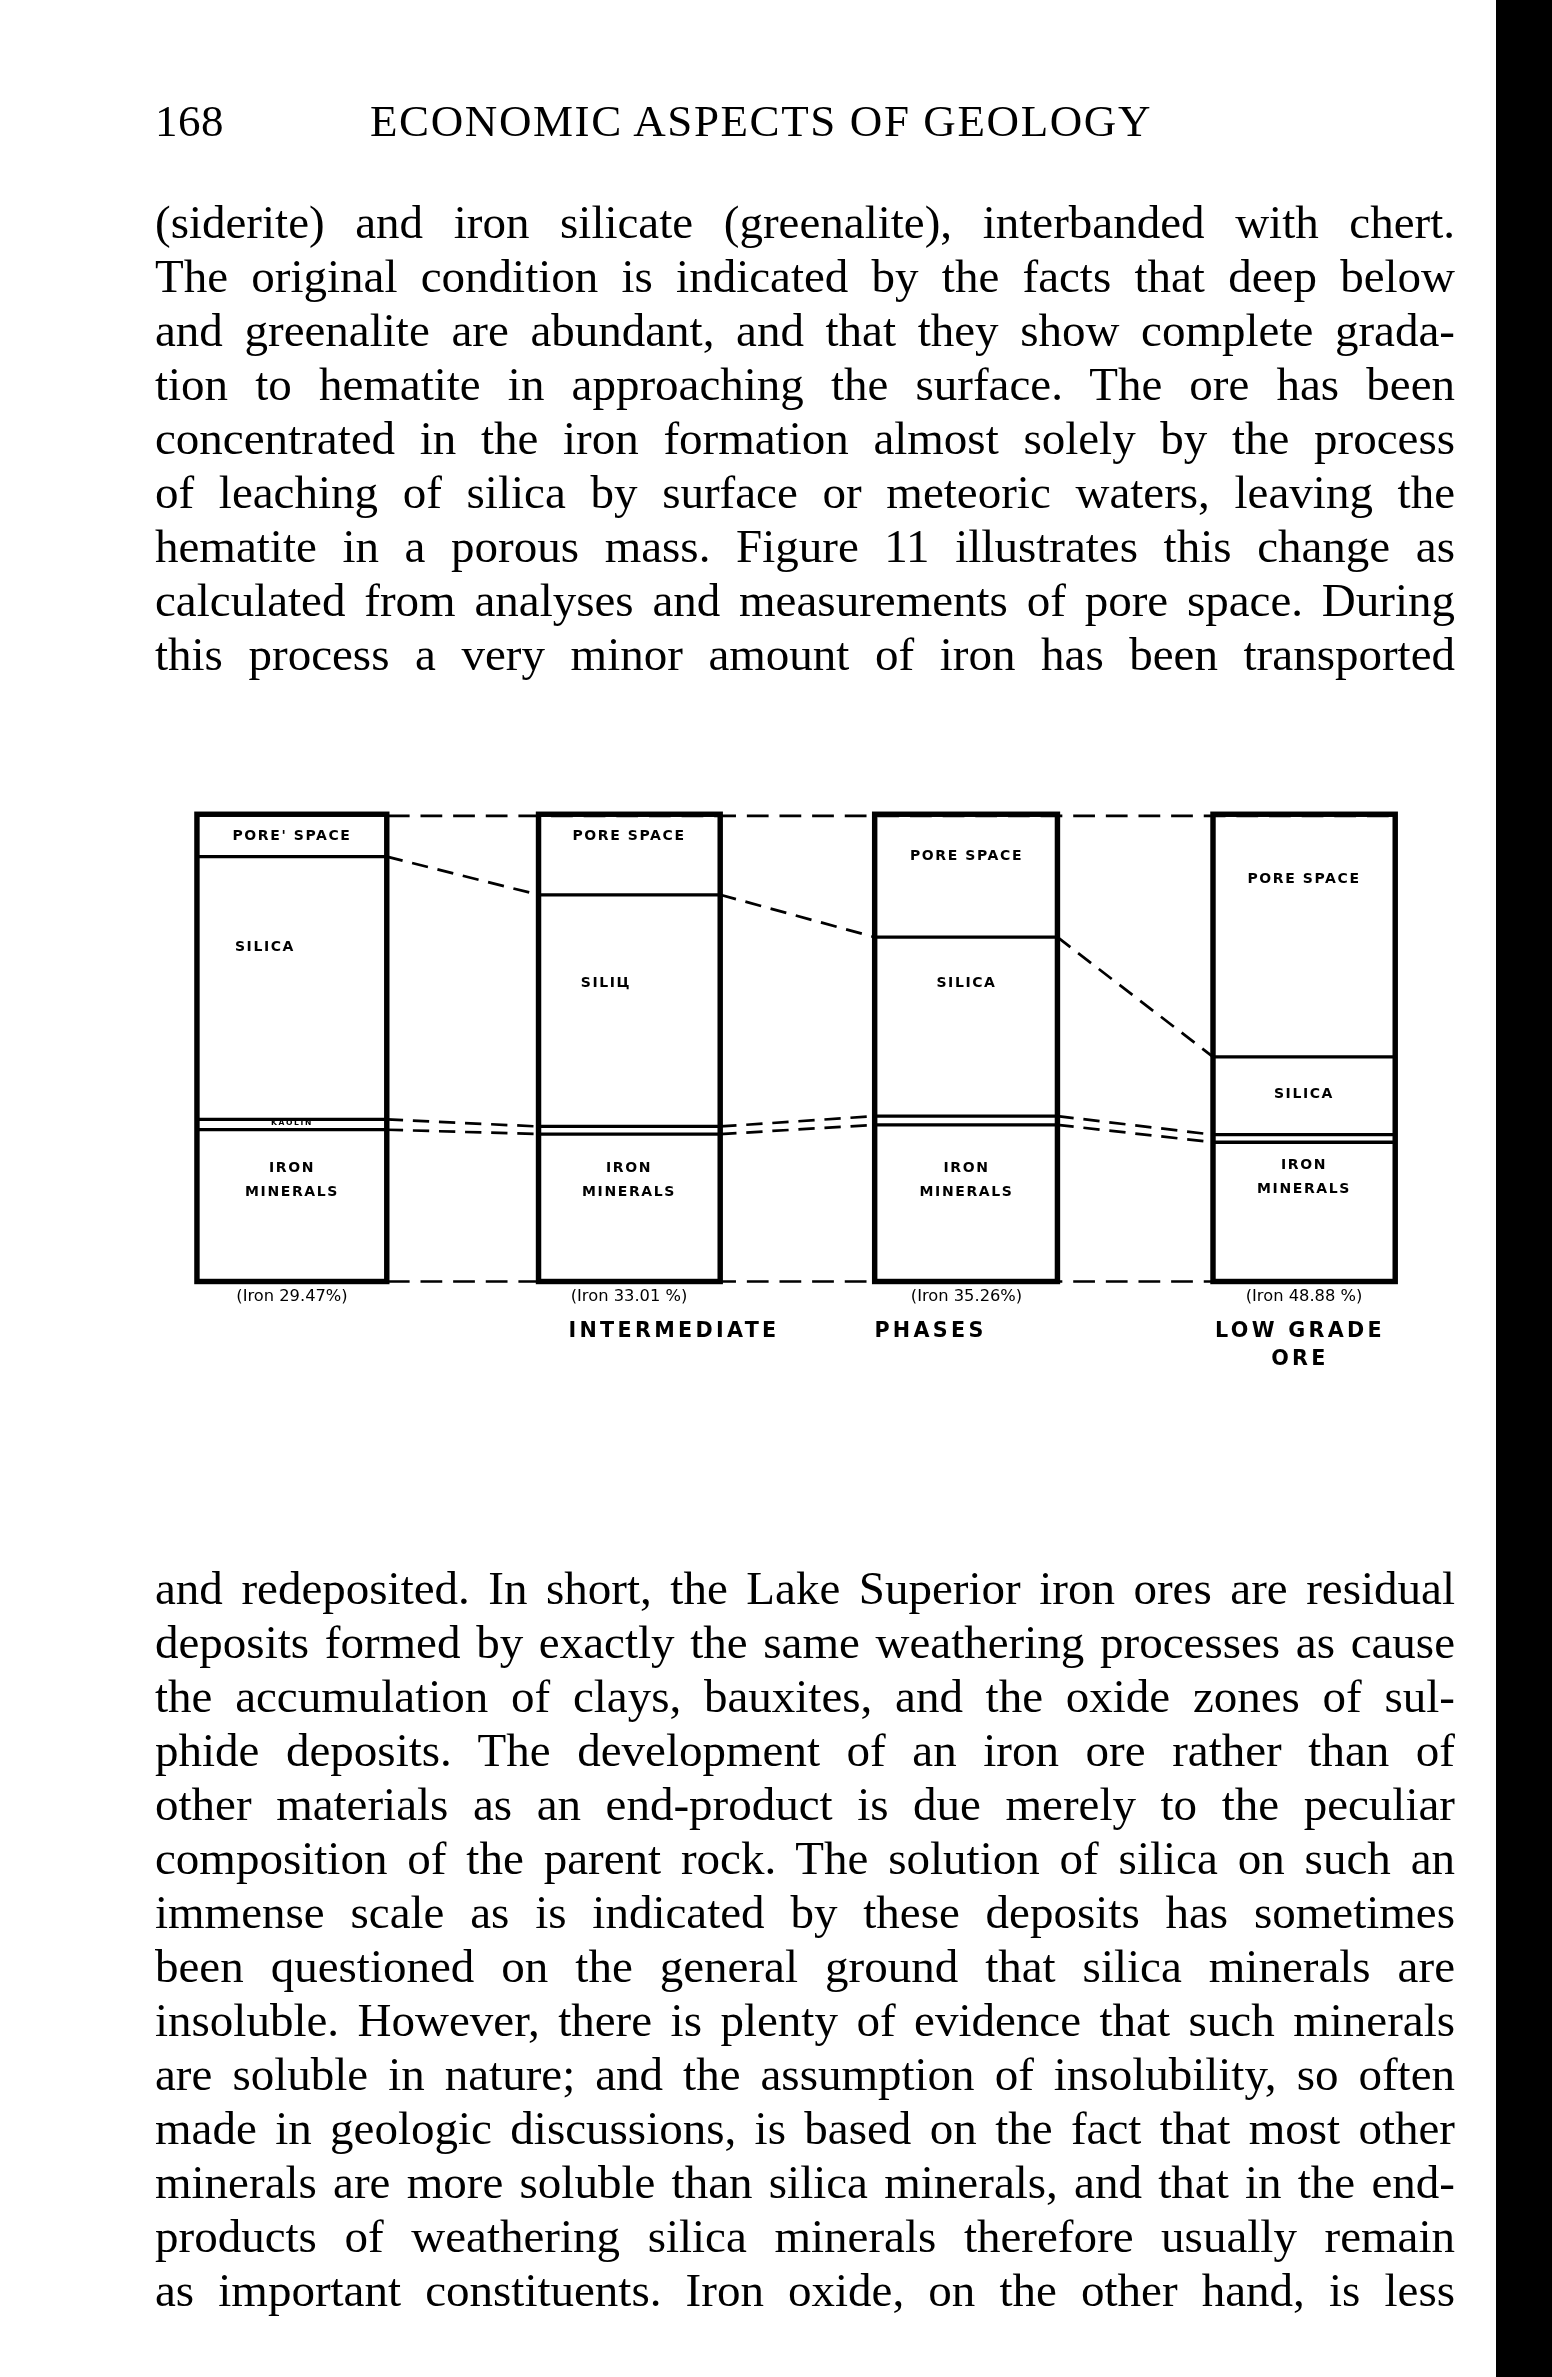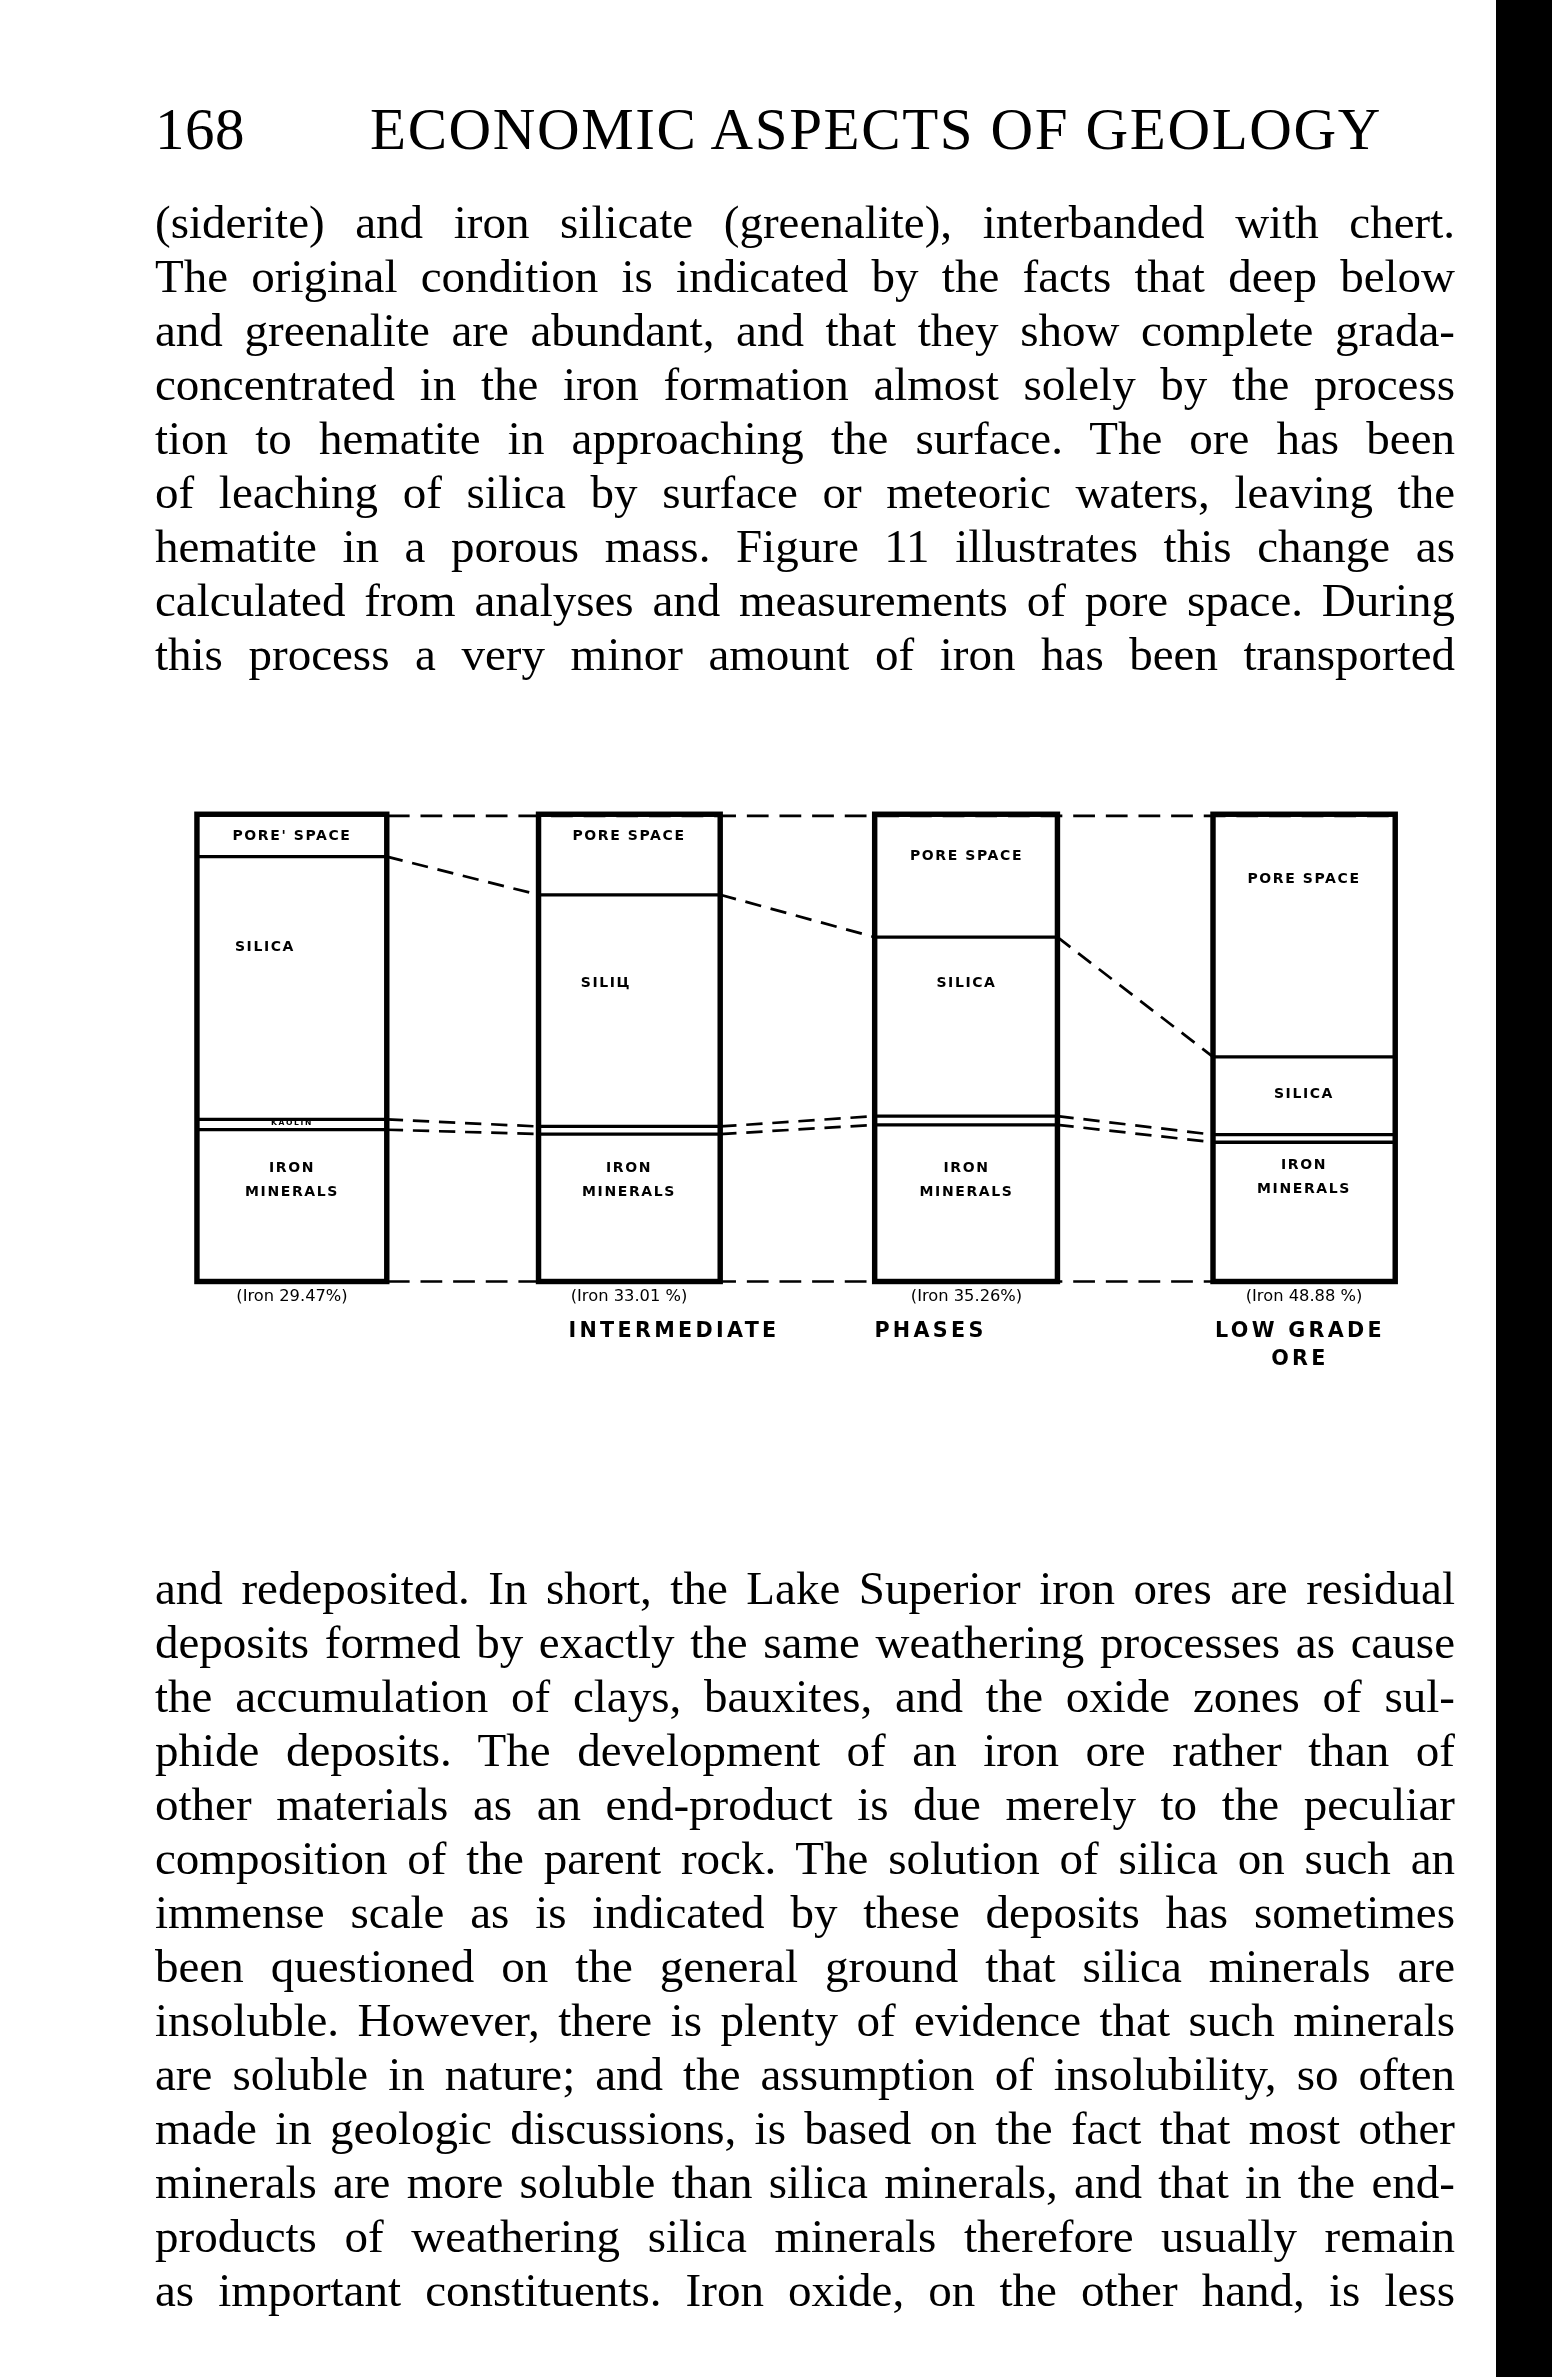--- a/index.html
+++ b/index.html
@@ -1,21 +1,21 @@
 <!DOCTYPE html>
 <html style="font-size:8.7px"><head>
 <meta charset="utf-8">
 <style>
   html,body{margin:0;padding:0;background:#fff;}
   body{width:1553px;height:2377px;position:relative;overflow:hidden;
        font-family:"Liberation Serif","DejaVu Serif",serif;color:#000;}
   .rightbar{position:absolute;left:1496px;top:0;width:57px;height:2377px;background:#000;}
   .rightbar2{position:absolute;left:1507px;top:1577px;width:46px;height:800px;background:#000;}
   .header{position:absolute;top:95px;left:155px;width:1305px;height:60px;
-          font-size:59px;letter-spacing:0.5px;font-family:Liberation Serif, serif;}
+          font-size:45px;letter-spacing:0.5px;font-family:Liberation Serif, serif;}
   .pnum{position:absolute;left:0;top:0;}
   .htitle{position:absolute;left:215px;top:0;letter-spacing:1.6px;}
   .para{position:absolute;left:155px;width:1300px;font-size:47px;line-height:54px;}
   .para .ln{display:block;white-space:nowrap;text-align:justify;text-align-last:justify;height:54px;}
   #p1{top:195px;}
   #p2{top:1561px;}
   .figure{position:absolute;left:0;top:0;width:1448px;height:1523px;}
   .figure svg{position:absolute;left:0;top:0;}
   .lbl{font-family:"DejaVu Sans","Liberation Sans",sans-serif;font-weight:bold;text-transform:uppercase;
        position:absolute;text-align:center;font-size:14px;letter-spacing:1.6px;}
@@ -34,22 +34,22 @@
 
 <div class="header">
   <span class="pnum">168</span>
   <span class="htitle">ECONOMIC ASPECTS OF GEOLOGY</span>
 </div>
 
 <div class="para" id="p1">
   <span class="ln">(siderite) and iron silicate (greenalite), interbanded with chert.</span>
   <span class="ln">The original condition is indicated by the facts that deep below</span>
   <span class="ln">and greenalite are abundant, and that they show complete grada-</span>
+  <span class="ln">tion to hematite in approaching the surface. The ore has been</span>
   <span class="ln">concentrated in the iron formation almost solely by the process</span>
-  <span class="ln">tion to hematite in approaching the surface. The ore has been</span>
   <span class="ln">of leaching of silica by surface or meteoric waters, leaving the</span>
   <span class="ln">hematite in a porous mass. Figure 11 illustrates this change as</span>
   <span class="ln">calculated from analyses and measurements of pore space. During</span>
   <span class="ln">this process a very minor amount of iron has been transported</span>
 </div>
 
 <div class="figure">
   <svg width="1553" height="1523" viewBox="0 0 2855 2800">
     <g stroke="#000" fill="none">
 

